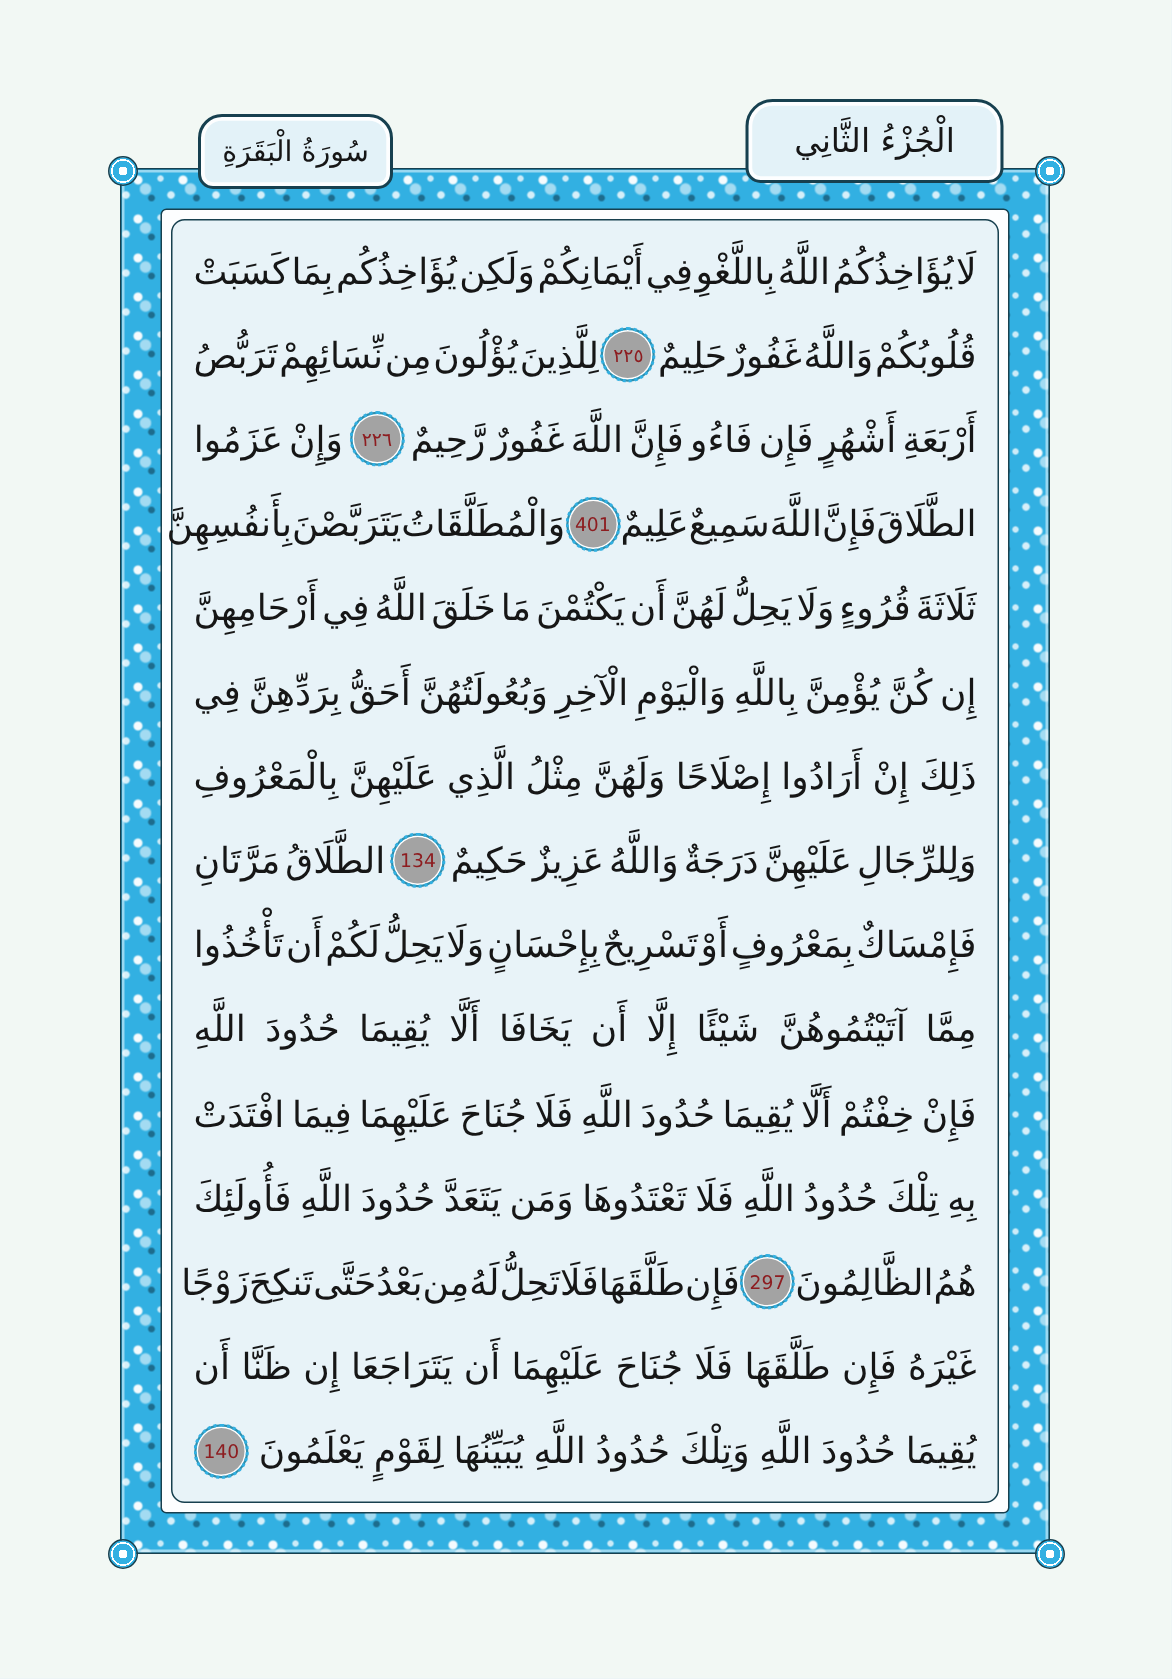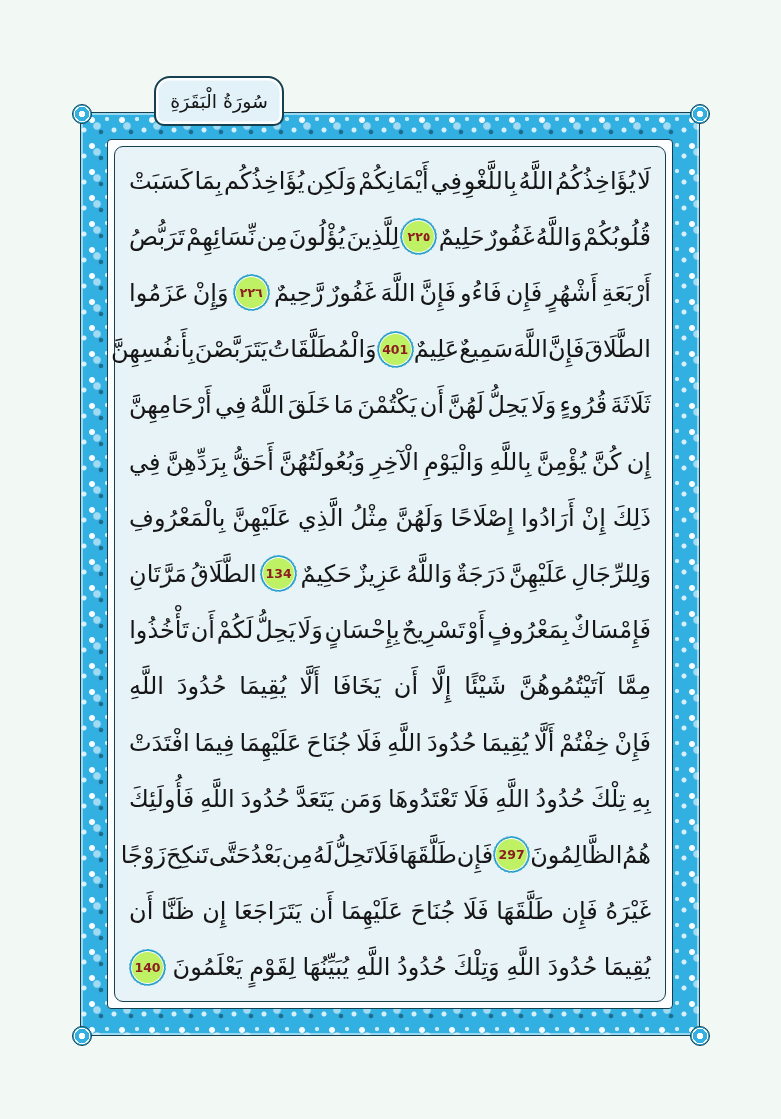--- a/index.html
+++ b/index.html
@@ -38,32 +38,32 @@
   .lines{direction:rtl;height:100%;display:flex;flex-direction:column;justify-content:space-between;}
   .line{
     display:flex;justify-content:space-between;align-items:center;
     height:55px;color:var(--ink,#161616);
     font-size:24px;white-space:nowrap;
   }
   .word{display:inline-block;}
   .medallion{
     width:31px;height:31px;min-width:31px;border-radius:50%;
     display:flex;align-items:center;justify-content:center;
-    background:#bef264;color:var(--verse_num,#8d1d20);
-    font-size:12.5px;font-weight:bold;
+    background:#a3a3a3;color:var(--verse_num,#8d1d20);
+    font-size:12.5px;font-weight:normal;
     box-shadow:0 0 0 1px #ffffff,0 0 0 2.5px var(--medallion,#2e8fae);
     outline:2px dotted var(--band,#32b0e2);outline-offset:1px;
     margin:0 3px;
   }
   
   .tab{
     position:absolute;z-index:3;display:flex;align-items:center;justify-content:center;
     background:var(--tab_bg,#e3f2f8);border:2px solid var(--outline,#17404f);
     box-shadow:inset 0 0 0 2.5px rgba(255,255,255,.9);
-    color:var(--ink,#161616);direction:rtl;margin-left:22px;
+    color:var(--ink,#161616);direction:rtl;
   }
   .tab-surah{left:132px;top:76px;width:126px;height:46px;border-radius:16px 16px 10px 10px;font-size:19px;}
   .tab-juz{left:497px;top:66px;width:168px;height:52px;border-radius:18px 18px 10px 10px;font-size:22px;}
   .tab-pagenum{left:341px;top:1004px;width:98px;height:48px;border-radius:8px 8px 28px 28px;font-size:25px;}
   
   .corner{
     position:absolute;width:18px;height:18px;border-radius:50%;z-index:2;
     background:radial-gradient(circle at 50% 50%, #ffffff 0 3px, var(--band,#32b0e2) 3px 7px, #ffffff 7px 8px, var(--band,#32b0e2) 8px);
     border:1.2px solid var(--outline,#17404f);
   }
@@ -72,20 +72,23 @@
 </style>
 </head>
 <body>
 
 <div class="page">
 
   <div class="tab tab-surah">
     <span>سُورَةُ الْبَقَرَةِ</span>
   </div>
 
+  <div class="tab tab-juz">
+    <span>الْجُزْءُ الثَّانِي</span>
+  </div>
 
   <div class="frame">
     <div class="frame-margin">
       <div class="text-area">
         <div class="lines">
             <div class="line">
               <span class="word">لَا</span>
               <span class="word">يُؤَاخِذُكُمُ</span>
               <span class="word">اللَّهُ</span>
               <span class="word">بِاللَّغْوِ</span>

